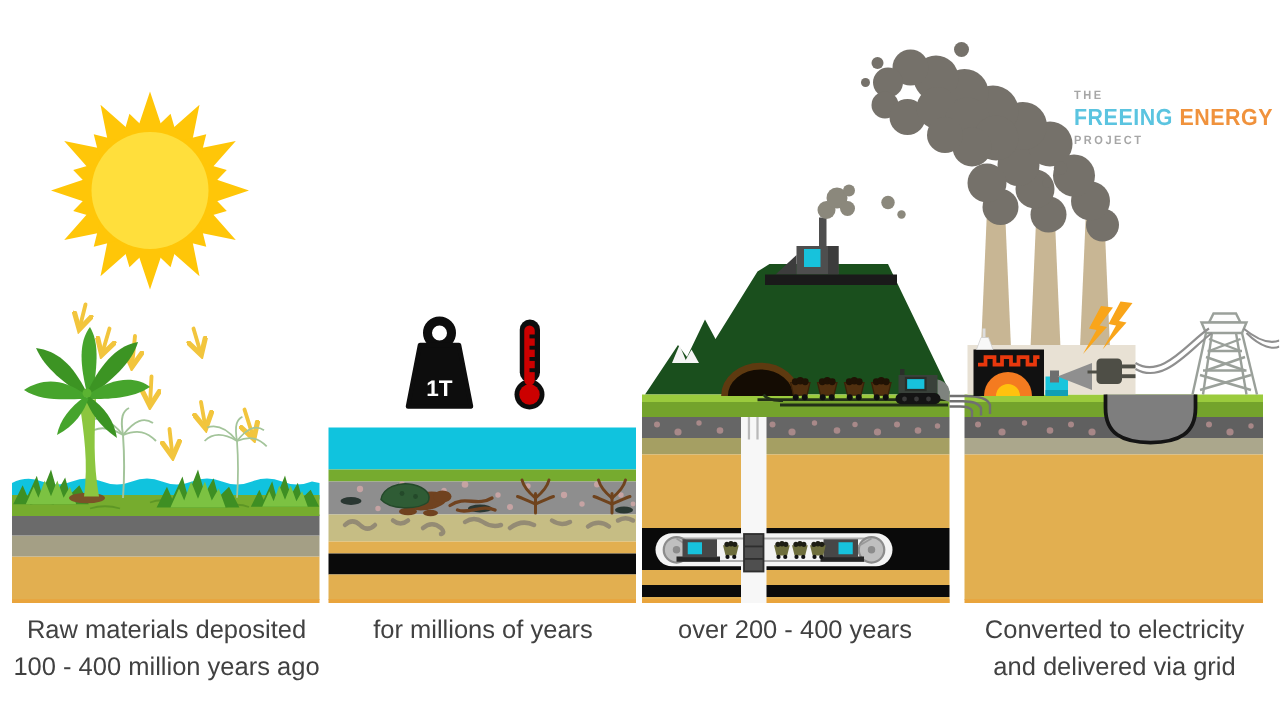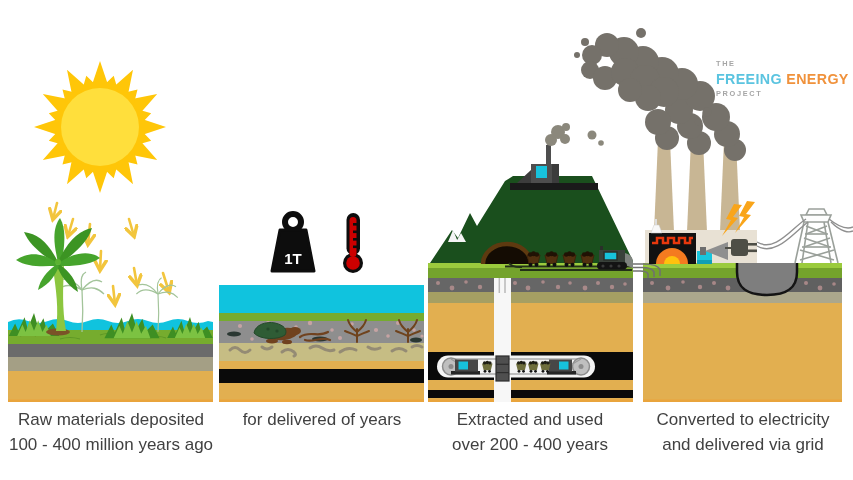--- a/index.html
+++ b/index.html
@@ -442,24 +442,23 @@
       <path d="M831,222 C841,232 849,233 853,231"></path>
     </g>
   </g>
 </svg>
 
 <div class="caption" style="left:-9px;">
   <span class="cap-line">Raw materials deposited</span>
   <span class="cap-line">100 - 400 million years ago</span>
 </div>
 <div class="caption" style="left:202px;">
-  <span class="cap-line">for delivered of years</span>
+  <span class="cap-line">for millions of years</span>
 </div>
 <div class="caption" style="left:410px;">
-  <span class="cap-line">Extracted and used</span>
   <span class="cap-line">over 200 - 400 years</span>
 </div>
 <div class="caption" style="left:623px;">
   <span class="cap-line">Converted to electricity</span>
   <span class="cap-line">and delivered via grid</span>
 </div>
 
 <div class="logo">
   <span class="logo-the">THE</span>
   <span class="logo-brand"><span class="brand-blue">FREEING</span> <span class="brand-orange">ENERGY</span></span>

